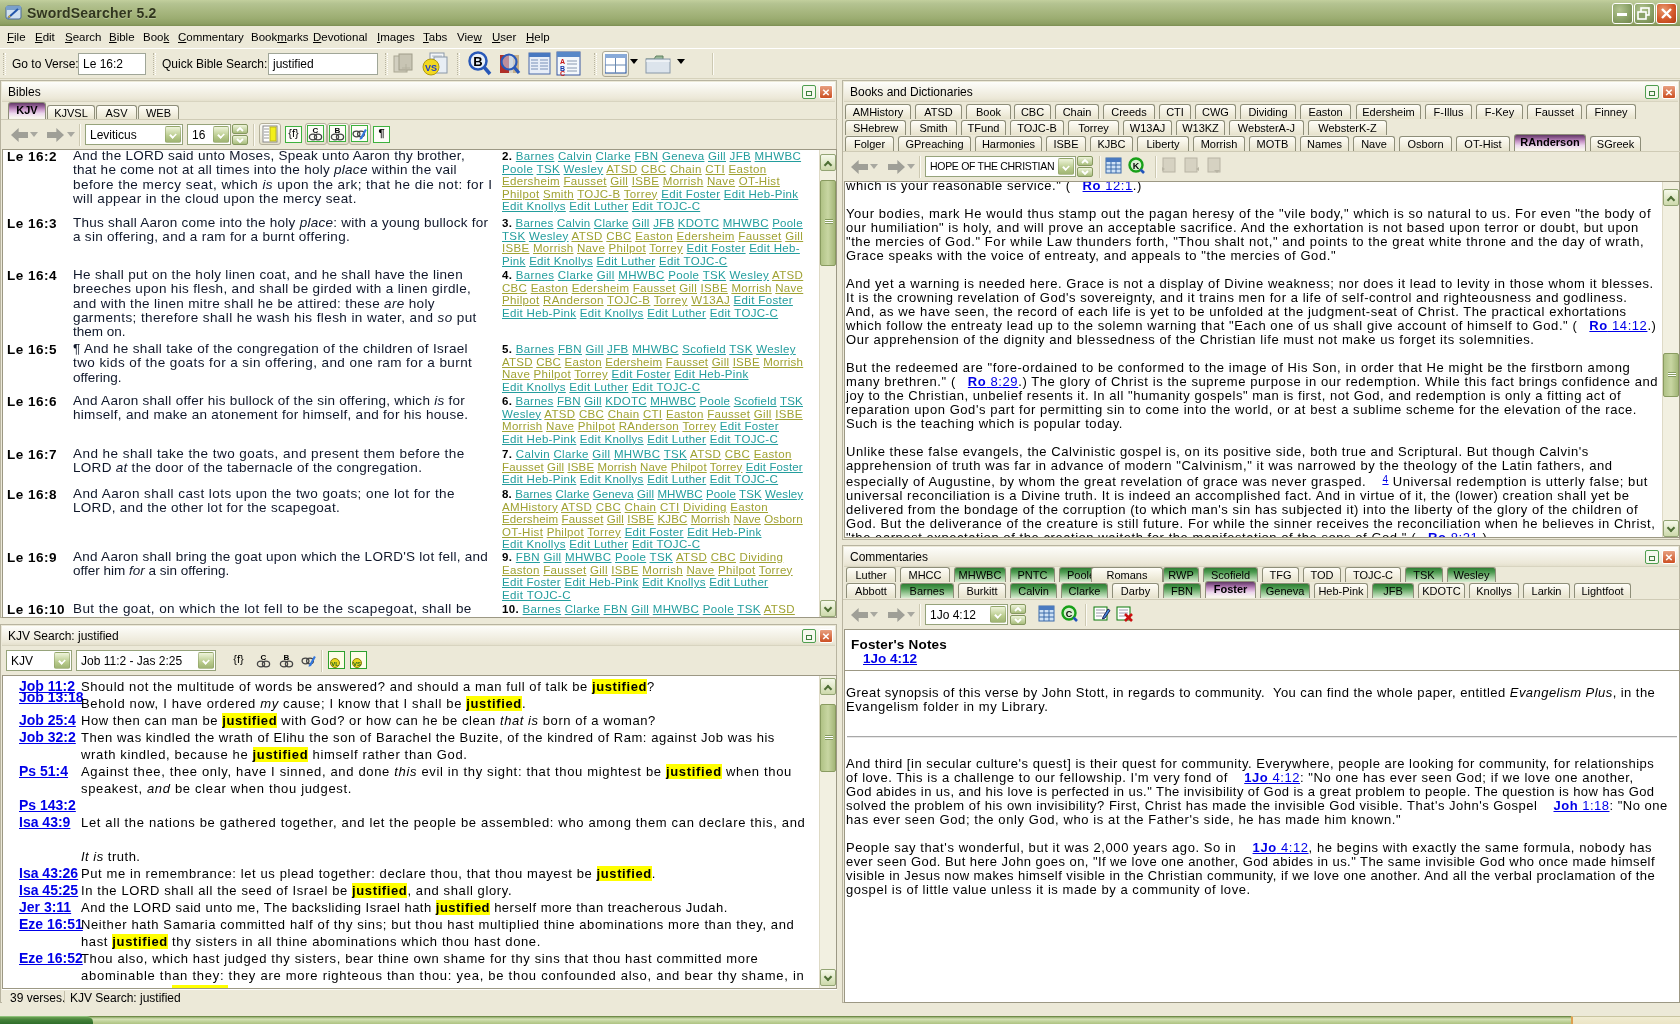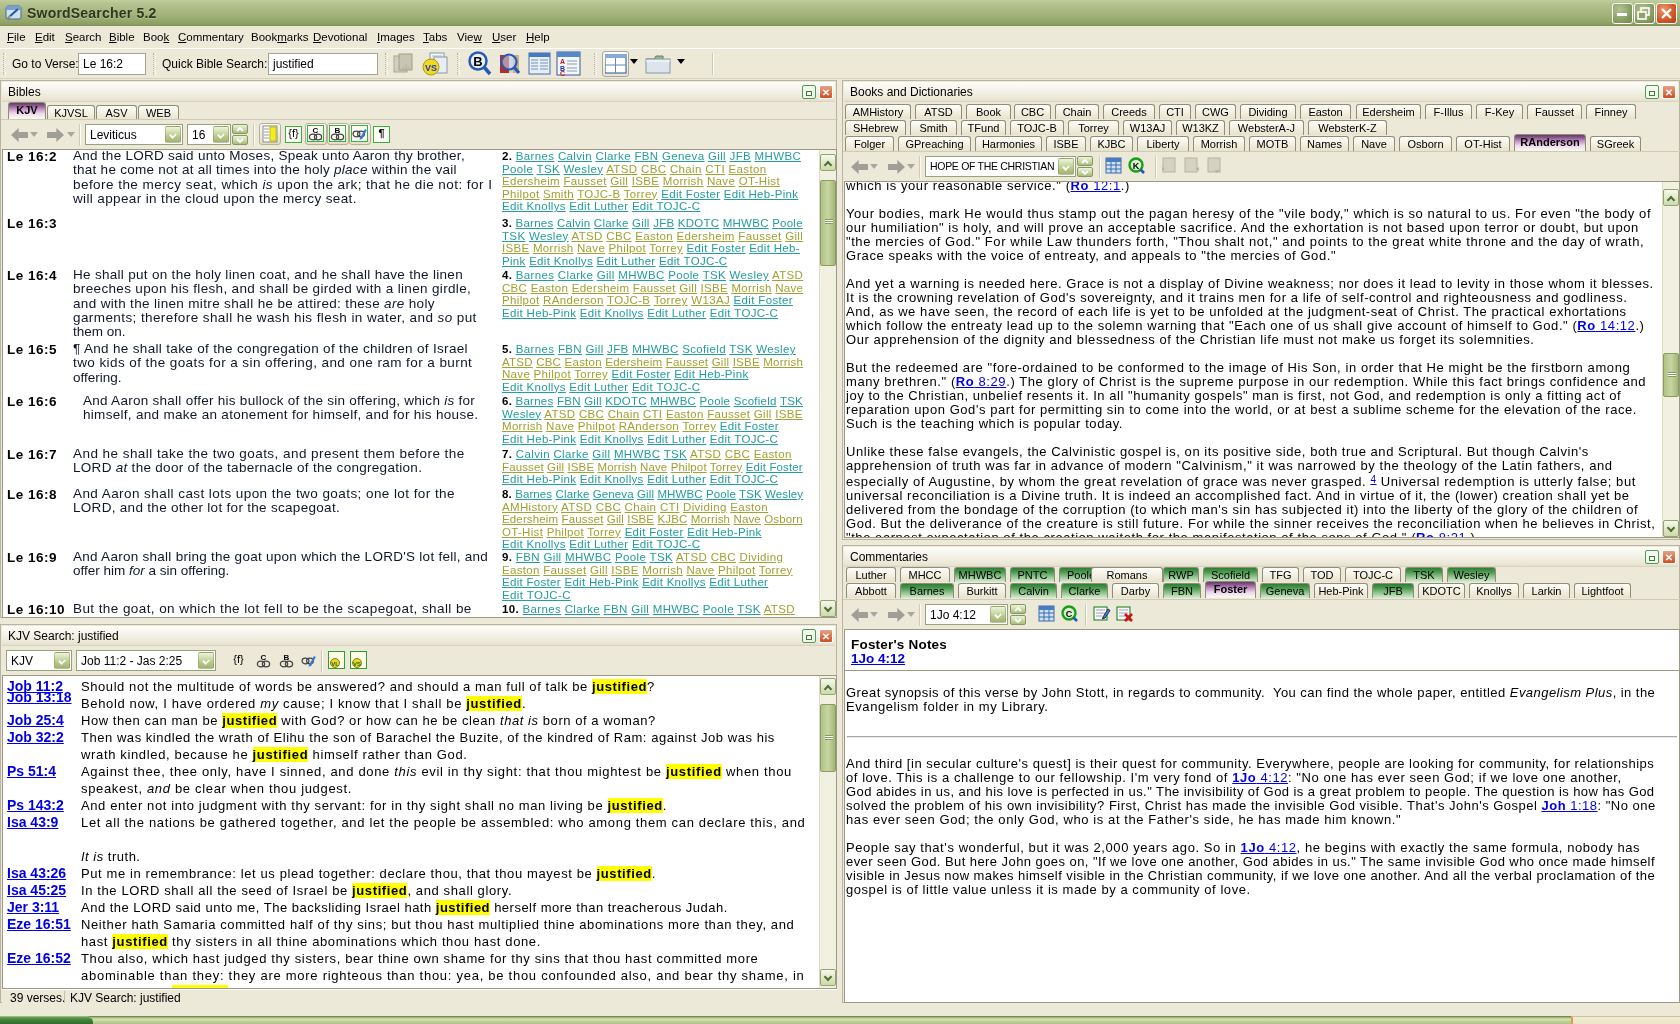--- a/index.html
+++ b/index.html
@@ -50,21 +50,21 @@
 
 .sbar{position:absolute;width:17px;background:#f2f0e1;border-left:1px solid #dedac6;}
 .sbtn{position:absolute;left:0;width:16px;height:17px;background:linear-gradient(180deg,#f6f9ea,#cdd9ab);border:1px solid #93a474;border-radius:2px;}
 .sthumb{position:absolute;left:0;width:16px;background:linear-gradient(90deg,#b0c285,#c8d6a2 50%,#a3b678);border:1px solid #899b60;border-radius:2px;}
 .schev{position:absolute;left:4px;width:6px;height:6px;border-left:2px solid #4e6f35;border-bottom:2px solid #4e6f35;}
 
 .white{background:#fff;border:1px solid #9c9884;}
 a,.lk{text-decoration:underline;}
 .t{color:#239d9d;}
 .o{color:#a0a233;}
-.b{color:#0000e8;}
+.b{color:#0000e8;margin-left:12px;}
 .bibletext{font-size:13.5px;line-height:14.3px;color:#0f172a;}
 .reftxt{font-size:13.5px;font-weight:bold;letter-spacing:.5px;color:#000;}
 .links{font-size:11.5px;line-height:12.6px;white-space:nowrap;}
 .bookstxt{font-size:13px;line-height:14px;color:#000;}
 .srchtxt{font-size:13px;line-height:17px;color:#000;}
 .hl{background:#ffff00;font-weight:bold;}
 i{font-style:italic;}
 </style></head>
 <body>
 
@@ -242,32 +242,33 @@
           </svg></div>
       </div>
   <div class="gicon" style="left:372px;top:6px;font-weight:bold">¶</div>
  </div>
  <div class="abs white" style="left:1px;top:68px;width:835px;height:469px;overflow:hidden">
   <div class="abs reftxt" style="left:4px;top:-1px">Le 16:2</div>
   <div class="abs bibletext" style="left:70px;top:-1px"><span style="letter-spacing:0.27px">And the LORD said unto Moses, Speak unto Aaron thy brother,</span><br><span style="letter-spacing:0.27px">that he come not at all times into the holy <i>place</i> within the vail</span><br><span style="letter-spacing:0.45px">before the mercy seat, which <i>is</i> upon the ark; that he die not: for I</span><br><span style="letter-spacing:0.37px">will appear in the cloud upon the mercy seat.</span></div>
   <div class="abs links" style="left:499px;top:0px;width:308px"><span style="letter-spacing:0.35px"><b>2.</b> <span class="lk t">Barnes</span> <span class="lk t">Calvin</span> <span class="lk t">Clarke</span> <span class="lk t">FBN</span> <span class="lk t">Geneva</span> <span class="lk t">Gill</span> <span class="lk t">JFB</span> <span class="lk t">MHWBC</span></span><br><span style="letter-spacing:0.36px"><span class="lk t">Poole</span> <span class="lk t">TSK</span> <span class="lk t">Wesley</span> <span class="lk o">ATSD</span> <span class="lk o">CBC</span> <span class="lk o">Chain</span> <span class="lk o">CTI</span> <span class="lk o">Easton</span></span><br><span style="letter-spacing:0.33px"><span class="lk o">Edersheim</span> <span class="lk o">Fausset</span> <span class="lk o">Gill</span> <span class="lk o">ISBE</span> <span class="lk o">Morrish</span> <span class="lk o">Nave</span> <span class="lk o">OT-Hist</span></span><br><span style="letter-spacing:0.32px"><span class="lk o">Philpot</span> <span class="lk o">Smith</span> <span class="lk o">TOJC-B</span> <span class="lk o">Torrey</span> <span class="lk t">Edit&nbsp;Foster</span> <span class="lk t">Edit&nbsp;Heb-Pink</span></span><br><span style="letter-spacing:0.31px"><span class="lk t">Edit&nbsp;Knollys</span> <span class="lk t">Edit&nbsp;Luther</span> <span class="lk t">Edit&nbsp;TOJC-C</span></span></div>
 
   <div class="abs reftxt" style="left:4px;top:66px">Le 16:3</div>
+  <div class="abs bibletext" style="left:70px;top:66px"><span style="letter-spacing:0.25px">Thus shall Aaron come into the holy <i>place</i>: with a young bullock for</span><br><span style="letter-spacing:0.30px">a sin offering, and a ram for a burnt offering.</span></div>
   <div class="abs links" style="left:499px;top:67px;width:308px"><span style="letter-spacing:0.25px"><b>3.</b> <span class="lk t">Barnes</span> <span class="lk t">Calvin</span> <span class="lk t">Clarke</span> <span class="lk t">Gill</span> <span class="lk t">JFB</span> <span class="lk t">KDOTC</span> <span class="lk t">MHWBC</span> <span class="lk t">Poole</span></span><br><span style="letter-spacing:0.35px"><span class="lk t">TSK</span> <span class="lk t">Wesley</span> <span class="lk o">ATSD</span> <span class="lk o">CBC</span> <span class="lk o">Easton</span> <span class="lk o">Edersheim</span> <span class="lk o">Fausset</span> <span class="lk o">Gill</span></span><br><span style="letter-spacing:0.31px"><span class="lk o">ISBE</span> <span class="lk o">Morrish</span> <span class="lk o">Nave</span> <span class="lk o">Philpot</span> <span class="lk o">Torrey</span> <span class="lk t">Edit&nbsp;Foster</span> <span class="lk t">Edit&nbsp;Heb-</span></span><br><span style="letter-spacing:0.31px"><span class="lk t">Pink</span> <span class="lk t">Edit&nbsp;Knollys</span> <span class="lk t">Edit&nbsp;Luther</span> <span class="lk t">Edit&nbsp;TOJC-C</span></span></div>
 
   <div class="abs reftxt" style="left:4px;top:118px">Le 16:4</div>
   <div class="abs bibletext" style="left:70px;top:118px"><span style="letter-spacing:0.30px">He shall put on the holy linen coat, and he shall have the linen</span><br><span style="letter-spacing:0.34px">breeches upon his flesh, and shall be girded with a linen girdle,</span><br><span style="letter-spacing:0.34px">and with the linen mitre shall he be attired: these <i>are</i> holy</span><br><span style="letter-spacing:0.41px">garments; therefore shall he wash his flesh in water, and <i>so</i> put</span><br><span style="letter-spacing:0.00px">them on.</span></div>
   <div class="abs links" style="left:499px;top:119px;width:308px"><span style="letter-spacing:0.34px"><b>4.</b> <span class="lk t">Barnes</span> <span class="lk t">Clarke</span> <span class="lk t">Gill</span> <span class="lk t">MHWBC</span> <span class="lk t">Poole</span> <span class="lk t">TSK</span> <span class="lk t">Wesley</span> <span class="lk o">ATSD</span></span><br><span style="letter-spacing:0.29px"><span class="lk o">CBC</span> <span class="lk o">Easton</span> <span class="lk o">Edersheim</span> <span class="lk o">Fausset</span> <span class="lk o">Gill</span> <span class="lk o">ISBE</span> <span class="lk o">Morrish</span> <span class="lk o">Nave</span></span><br><span style="letter-spacing:0.34px"><span class="lk o">Philpot</span> <span class="lk o">RAnderson</span> <span class="lk o">TOJC-B</span> <span class="lk o">Torrey</span> <span class="lk o">W13AJ</span> <span class="lk t">Edit&nbsp;Foster</span></span><br><span style="letter-spacing:0.31px"><span class="lk t">Edit&nbsp;Heb-Pink</span> <span class="lk t">Edit&nbsp;Knollys</span> <span class="lk t">Edit&nbsp;Luther</span> <span class="lk t">Edit&nbsp;TOJC-C</span></span></div>
 
   <div class="abs reftxt" style="left:4px;top:192px">Le 16:5</div>
   <div class="abs bibletext" style="left:70px;top:192px"><span style="letter-spacing:0.33px">¶ And he shall take of the congregation of the children of Israel</span><br><span style="letter-spacing:0.42px">two kids of the goats for a sin offering, and one ram for a burnt</span><br><span style="letter-spacing:0.00px">offering.</span></div>
   <div class="abs links" style="left:499px;top:193px;width:308px"><span style="letter-spacing:0.35px"><b>5.</b> <span class="lk t">Barnes</span> <span class="lk t">FBN</span> <span class="lk t">Gill</span> <span class="lk t">JFB</span> <span class="lk t">MHWBC</span> <span class="lk t">Scofield</span> <span class="lk t">TSK</span> <span class="lk t">Wesley</span></span><br><span style="letter-spacing:0.23px"><span class="lk o">ATSD</span> <span class="lk o">CBC</span> <span class="lk o">Easton</span> <span class="lk o">Edersheim</span> <span class="lk o">Fausset</span> <span class="lk o">Gill</span> <span class="lk o">ISBE</span> <span class="lk o">Morrish</span></span><br><span style="letter-spacing:0.31px"><span class="lk o">Nave</span> <span class="lk o">Philpot</span> <span class="lk o">Torrey</span> <span class="lk t">Edit&nbsp;Foster</span> <span class="lk t">Edit&nbsp;Heb-Pink</span></span><br><span style="letter-spacing:0.31px"><span class="lk t">Edit&nbsp;Knollys</span> <span class="lk t">Edit&nbsp;Luther</span> <span class="lk t">Edit&nbsp;TOJC-C</span></span></div>
 
   <div class="abs reftxt" style="left:4px;top:244px">Le 16:6</div>
-  <div class="abs bibletext" style="left:80px;top:244px"><span style="letter-spacing:0.27px">And Aaron shall offer his bullock of the sin offering, which <i>is</i> for</span><br><span style="letter-spacing:0.30px">himself, and make an atonement for himself, and for his house.</span></div>
+  <div class="abs bibletext" style="left:70px;top:244px"><span style="letter-spacing:0.27px">And Aaron shall offer his bullock of the sin offering, which <i>is</i> for</span><br><span style="letter-spacing:0.30px">himself, and make an atonement for himself, and for his house.</span></div>
   <div class="abs links" style="left:499px;top:245px;width:308px"><span style="letter-spacing:0.25px"><b>6.</b> <span class="lk t">Barnes</span> <span class="lk t">FBN</span> <span class="lk t">Gill</span> <span class="lk t">KDOTC</span> <span class="lk t">MHWBC</span> <span class="lk t">Poole</span> <span class="lk t">Scofield</span> <span class="lk t">TSK</span></span><br><span style="letter-spacing:0.32px"><span class="lk t">Wesley</span> <span class="lk o">ATSD</span> <span class="lk o">CBC</span> <span class="lk o">Chain</span> <span class="lk o">CTI</span> <span class="lk o">Easton</span> <span class="lk o">Fausset</span> <span class="lk o">Gill</span> <span class="lk o">ISBE</span></span><br><span style="letter-spacing:0.32px"><span class="lk o">Morrish</span> <span class="lk o">Nave</span> <span class="lk o">Philpot</span> <span class="lk o">RAnderson</span> <span class="lk o">Torrey</span> <span class="lk t">Edit&nbsp;Foster</span></span><br><span style="letter-spacing:0.31px"><span class="lk t">Edit&nbsp;Heb-Pink</span> <span class="lk t">Edit&nbsp;Knollys</span> <span class="lk t">Edit&nbsp;Luther</span> <span class="lk t">Edit&nbsp;TOJC-C</span></span></div>
 
   <div class="abs reftxt" style="left:4px;top:297px">Le 16:7</div>
   <div class="abs bibletext" style="left:70px;top:297px"><span style="letter-spacing:0.45px">And he shall take the two goats, and present them before the</span><br><span style="letter-spacing:0.29px">LORD <i>at</i> the door of the tabernacle of the congregation.</span></div>
   <div class="abs links" style="left:499px;top:298px;width:308px"><span style="letter-spacing:0.35px"><b>7.</b> <span class="lk t">Calvin</span> <span class="lk t">Clarke</span> <span class="lk t">Gill</span> <span class="lk t">MHWBC</span> <span class="lk t">TSK</span> <span class="lk o">ATSD</span> <span class="lk o">CBC</span> <span class="lk o">Easton</span></span><br><span style="letter-spacing:0.12px"><span class="lk o">Fausset</span> <span class="lk o">Gill</span> <span class="lk o">ISBE</span> <span class="lk o">Morrish</span> <span class="lk o">Nave</span> <span class="lk o">Philpot</span> <span class="lk o">Torrey</span> <span class="lk t">Edit&nbsp;Foster</span></span><br><span style="letter-spacing:0.31px"><span class="lk t">Edit&nbsp;Heb-Pink</span> <span class="lk t">Edit&nbsp;Knollys</span> <span class="lk t">Edit&nbsp;Luther</span> <span class="lk t">Edit&nbsp;TOJC-C</span></span></div>
 
   <div class="abs reftxt" style="left:4px;top:337px">Le 16:8</div>
   <div class="abs bibletext" style="left:70px;top:337px"><span style="letter-spacing:0.43px">And Aaron shall cast lots upon the two goats; one lot for the</span><br><span style="letter-spacing:0.30px">LORD, and the other lot for the scapegoat.</span></div>
   <div class="abs links" style="left:499px;top:338px;width:308px"><span style="letter-spacing:0.11px"><b>8.</b> <span class="lk t">Barnes</span> <span class="lk t">Clarke</span> <span class="lk t">Geneva</span> <span class="lk t">Gill</span> <span class="lk t">MHWBC</span> <span class="lk t">Poole</span> <span class="lk t">TSK</span> <span class="lk t">Wesley</span></span><br><span style="letter-spacing:0.34px"><span class="lk o">AMHistory</span> <span class="lk o">ATSD</span> <span class="lk o">CBC</span> <span class="lk o">Chain</span> <span class="lk o">CTI</span> <span class="lk o">Dividing</span> <span class="lk o">Easton</span></span><br><span style="letter-spacing:0.14px"><span class="lk o">Edersheim</span> <span class="lk o">Fausset</span> <span class="lk o">Gill</span> <span class="lk o">ISBE</span> <span class="lk o">KJBC</span> <span class="lk o">Morrish</span> <span class="lk o">Nave</span> <span class="lk o">Osborn</span></span><br><span style="letter-spacing:0.31px"><span class="lk o">OT-Hist</span> <span class="lk o">Philpot</span> <span class="lk o">Torrey</span> <span class="lk t">Edit&nbsp;Foster</span> <span class="lk t">Edit&nbsp;Heb-Pink</span></span><br><span style="letter-spacing:0.31px"><span class="lk t">Edit&nbsp;Knollys</span> <span class="lk t">Edit&nbsp;Luther</span> <span class="lk t">Edit&nbsp;TOJC-C</span></span></div>
 
@@ -341,21 +342,20 @@
   <div class="abs srchtxt" style="left:78px;top:19px;white-space:nowrap"><span style="letter-spacing:0.64px">Behold now, I have ordered <i>my</i> cause; I know that I shall be <span class="hl">justified</span>.</span></div>
   <div class="abs srchtxt" style="left:4px;top:36px"><span class="b lk" style="font-weight:bold;font-size:14px">Job 25:4</span></div>
   <div class="abs srchtxt" style="left:78px;top:36px;white-space:nowrap"><span style="letter-spacing:0.56px">How then can man be <span class="hl">justified</span> with God? or how can he be clean <i>that is</i> born of a woman?</span></div>
   <div class="abs srchtxt" style="left:4px;top:53px"><span class="b lk" style="font-weight:bold;font-size:14px">Job 32:2</span></div>
   <div class="abs srchtxt" style="left:78px;top:53px;white-space:nowrap"><span style="letter-spacing:0.54px">Then was kindled the wrath of Elihu the son of Barachel the Buzite, of the kindred of Ram: against Job was his</span></div>
   <div class="abs srchtxt" style="left:78px;top:70px;white-space:nowrap"><span style="letter-spacing:0.65px">wrath kindled, because he <span class="hl">justified</span> himself rather than God.</span></div>
   <div class="abs srchtxt" style="left:4px;top:87px"><span class="b lk" style="font-weight:bold;font-size:14px">Ps 51:4</span></div>
   <div class="abs srchtxt" style="left:78px;top:87px;white-space:nowrap"><span style="letter-spacing:0.66px">Against thee, thee only, have I sinned, and done <i>this</i> evil in thy sight: that thou mightest be <span class="hl">justified</span> when thou</span></div>
   <div class="abs srchtxt" style="left:78px;top:104px;white-space:nowrap"><span style="letter-spacing:0.67px">speakest, <i>and</i> be clear when thou judgest.</span></div>
   <div class="abs srchtxt" style="left:4px;top:121px"><span class="b lk" style="font-weight:bold;font-size:14px">Ps 143:2</span></div>
-  <div class="abs srchtxt" style="left:78px;top:121px;white-space:nowrap"><span style="letter-spacing:0.61px">And enter not into judgment with thy servant: for in thy sight shall no man living be <span class="hl">justified</span>.</span></div>
   <div class="abs srchtxt" style="left:4px;top:138px"><span class="b lk" style="font-weight:bold;font-size:14px">Isa 43:9</span></div>
   <div class="abs srchtxt" style="left:78px;top:138px;white-space:nowrap"><span style="letter-spacing:0.66px">Let all the nations be gathered together, and let the people be assembled: who among them can declare this, and</span></div>
   <div class="abs srchtxt" style="left:78px;top:172px;white-space:nowrap"><span style="letter-spacing:0.50px"><i>It is</i> truth.</span></div>
   <div class="abs srchtxt" style="left:4px;top:189px"><span class="b lk" style="font-weight:bold;font-size:14px">Isa 43:26</span></div>
   <div class="abs srchtxt" style="left:78px;top:189px;white-space:nowrap"><span style="letter-spacing:0.60px">Put me in remembrance: let us plead together: declare thou, that thou mayest be <span class="hl">justified</span>.</span></div>
   <div class="abs srchtxt" style="left:4px;top:206px"><span class="b lk" style="font-weight:bold;font-size:14px">Isa 45:25</span></div>
   <div class="abs srchtxt" style="left:78px;top:206px;white-space:nowrap"><span style="letter-spacing:0.61px">In the LORD shall all the seed of Israel be <span class="hl">justified</span>, and shall glory.</span></div>
   <div class="abs srchtxt" style="left:4px;top:223px"><span class="b lk" style="font-weight:bold;font-size:14px">Jer 3:11</span></div>
   <div class="abs srchtxt" style="left:78px;top:223px;white-space:nowrap"><span style="letter-spacing:0.49px">And the LORD said unto me, The backsliding Israel hath <span class="hl">justified</span> herself more than treacherous Judah.</span></div>
   <div class="abs srchtxt" style="left:4px;top:240px"><span class="b lk" style="font-weight:bold;font-size:14px">Eze 16:51</span></div>

